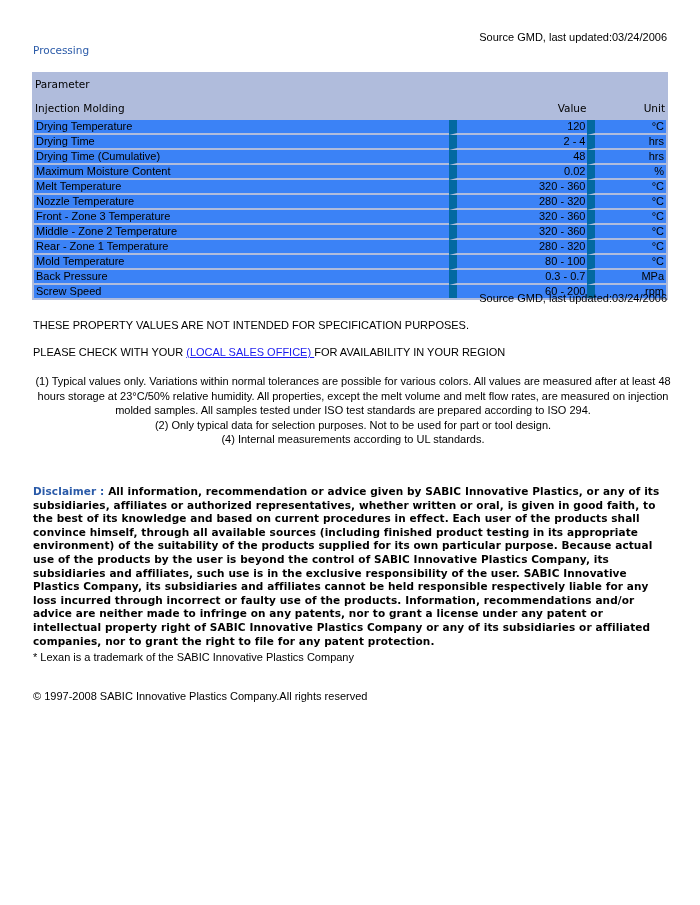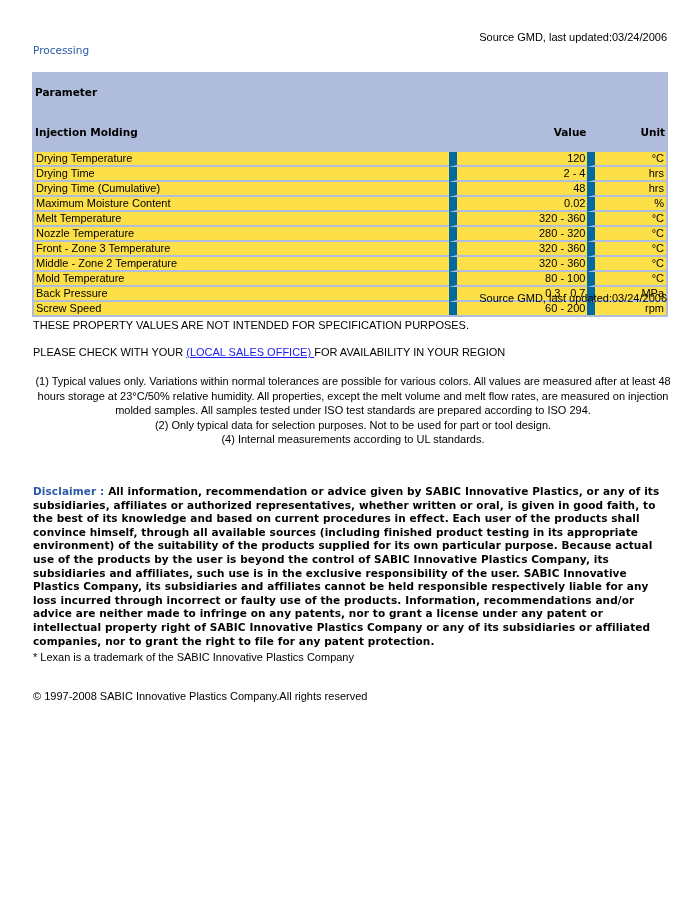--- a/index.html
+++ b/index.html
@@ -39,29 +39,29 @@
       border-collapse: separate;
       border-spacing: 0;
       font-size: 11px;
       background: #b0bcdc;
       padding: 0 2px 2px 2px;
     }
     table.proc th {
       background: #b0bcdc;
       text-align: left;
       font-family: "DejaVu Sans", sans-serif;
-      font-weight: bold;
+      font-weight: normal;
       font-size: 10.5px;
-      padding: 12px 1px;
+      padding: 4px 1px;
       height: 16px;
       line-height: 16px;
     }
     table.proc th.c { text-align: right; }
     table.proc td {
-      background: #fde047;
+      background: #3b82f6;
       height: 13px;
       line-height: 13px;
       padding: 0 2px;
       border-bottom: 2px solid #b0bcdc;
       white-space: nowrap;
       margin-left: 44px;
     }
     table.proc tr.last td { border-bottom: none; }
     table.proc td.v, table.proc td.u {
       text-align: right;
@@ -181,20 +181,25 @@
       <td>Front - Zone 3 Temperature</td>
       <td class="v">320 - 360</td>
       <td class="u">°C</td>
     </tr>
     <tr>
       <td>Middle - Zone 2 Temperature</td>
       <td class="v">320 - 360</td>
       <td class="u">°C</td>
     </tr>
     <tr>
+      <td>Rear - Zone 1 Temperature</td>
+      <td class="v">280 - 320</td>
+      <td class="u">°C</td>
+    </tr>
+    <tr>
       <td>Mold Temperature</td>
       <td class="v">80 - 100</td>
       <td class="u">°C</td>
     </tr>
     <tr>
       <td>Back Pressure</td>
       <td class="v">0.3 - 0.7</td>
       <td class="u">MPa</td>
     </tr>
     <tr class="last">

